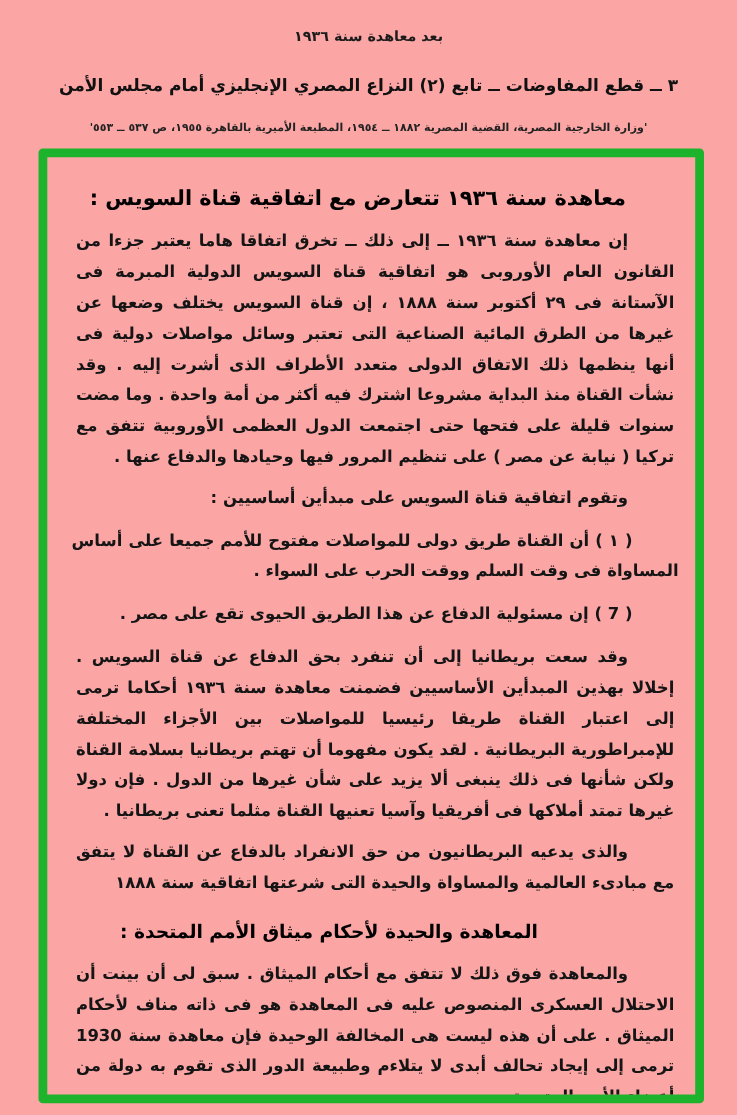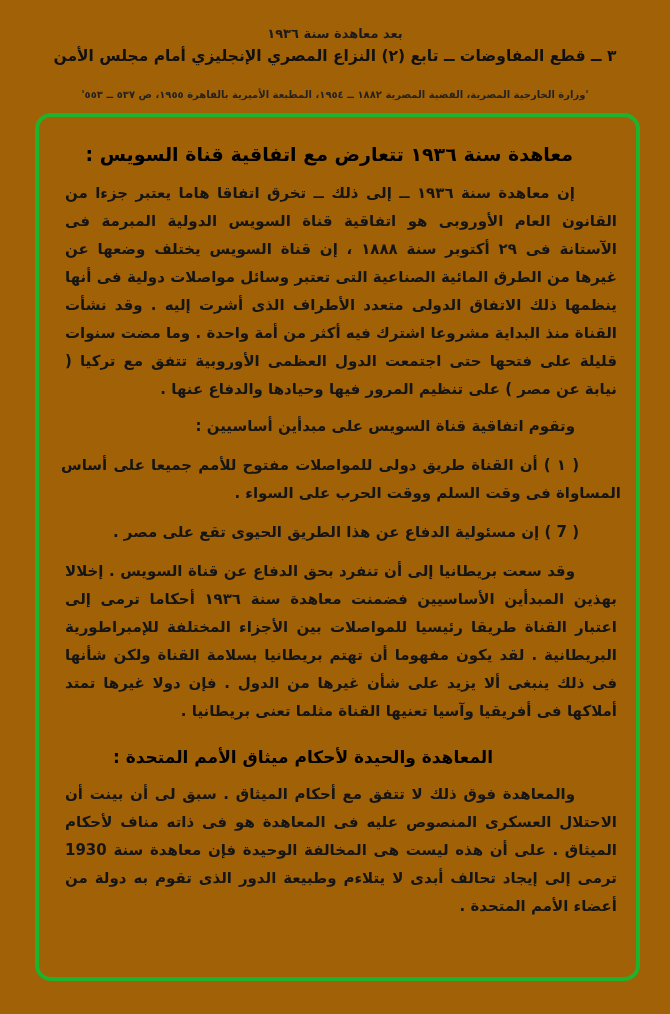--- a/index.html
+++ b/index.html
@@ -3,35 +3,35 @@
 <meta charset="utf-8">
 <style>
   html, body { margin: 0; padding: 0; }
   body {
     width: 670px; height: 1014px;
     background: #ffffff;
     font-family: "DejaVu Sans", sans-serif;
     color: #141414;
     overflow: hidden;
   }
-  .page { width: 670px; height: 1014px; position: relative; background: #a16207; }
+  .page { width: 670px; height: 1014px; position: relative; background: #fca5a5; }
 
   
   .page-header { direction: rtl; text-align: center; padding-top: 26px; }
   .hdr-series   { font-size: 13px;   font-weight: bold; color: #1b1b1b; }
-  .hdr-section  { font-size: 15.5px; font-weight: bold; margin-top: 6px; color: #111; }
+  .hdr-section  { font-size: 15.5px; font-weight: bold; margin-top: 28px; color: #111; }
   .hdr-citation { font-size: 10px;   font-weight: bold; margin-top: 24px; color: #222; }
 
   
   .frame {
     box-sizing: border-box;
     margin: 13px 30px 0 35px;
     width: 605px; height: 868px;
-    border: 4px solid #0f766e;
-    border-radius: 16px;
+    border: 8px solid #0f766e;
+    border-radius: 4px;
     padding: 8px 15px 0 22px;
     direction: rtl;
     overflow: hidden;
   }
 
   
   .doc-title-1 {
     font-size: 19px; font-weight: bold; color: #000;
     text-align: right; padding-right: 48px;
     margin: 14px 0 10px 0; line-height: 30px;
@@ -69,19 +69,20 @@
     <p class="para">إن معاهدة سنة ١٩٣٦ ــ إلى ذلك ــ تخرق اتفاقا هاما يعتبر جزءا من القانون العام الأوروبى هو اتفاقية قناة السويس الدولية المبرمة فى الآستانة فى ٢٩ أكتوبر سنة ١٨٨٨ ، إن قناة السويس يختلف وضعها عن غيرها من الطرق المائية الصناعية التى تعتبر وسائل مواصلات دولية فى أنها ينظمها ذلك الاتفاق الدولى متعدد الأطراف الذى أشرت إليه . وقد نشأت القناة منذ البداية مشروعا اشترك فيه أكثر من أمة واحدة . وما مضت سنوات قليلة على فتحها حتى اجتمعت الدول العظمى الأوروبية تتفق مع تركيا ( نيابة عن مصر ) على تنظيم المرور فيها وحيادها والدفاع عنها .</p>
 
     <p class="para">وتقوم اتفاقية قناة السويس على مبدأين أساسيين :</p>
 
     <p class="para item">( ١ ) أن القناة طريق دولى للمواصلات مفتوح للأمم جميعا على أساس المساواة فى وقت السلم ووقت الحرب على السواء .</p>
 
     <p class="para item">( 7 ) إن مسئولية الدفاع عن هذا الطريق الحيوى تقع على مصر .</p>
 
     <p class="para">وقد سعت بريطانيا إلى أن تنفرد بحق الدفاع عن قناة السويس . إخلالا بهذين المبدأين الأساسيين فضمنت معاهدة سنة ١٩٣٦ أحكاما ترمى إلى اعتبار القناة طريقا رئيسيا للمواصلات بين الأجزاء المختلفة للإمبراطورية البريطانية . لقد يكون مفهوما أن تهتم بريطانيا بسلامة القناة ولكن شأنها فى ذلك ينبغى ألا يزيد على شأن غيرها من الدول . فإن دولا غيرها تمتد أملاكها فى أفريقيا وآسيا تعنيها القناة مثلما تعنى بريطانيا .</p>
 
+    <p class="para">والذى يدعيه البريطانيون من حق الانفراد بالدفاع عن القناة لا يتفق مع مبادىء العالمية والمساواة والحيدة التى شرعتها اتفاقية سنة ١٨٨٨</p>
 
     <div class="doc-title-2">المعاهدة والحيدة لأحكام ميثاق الأمم المتحدة :</div>
 
     <p class="para">والمعاهدة فوق ذلك لا تتفق مع أحكام الميثاق . سبق لى أن بينت أن الاحتلال العسكرى المنصوص عليه فى المعاهدة هو فى ذاته مناف لأحكام الميثاق . على أن هذه ليست هى المخالفة الوحيدة فإن معاهدة سنة 1930 ترمى إلى إيجاد تحالف أبدى لا يتلاءم وطبيعة الدور الذى تقوم به دولة من أعضاء الأمم المتحدة .</p>
 
   </div>
 </div>
 
 </body></html>

